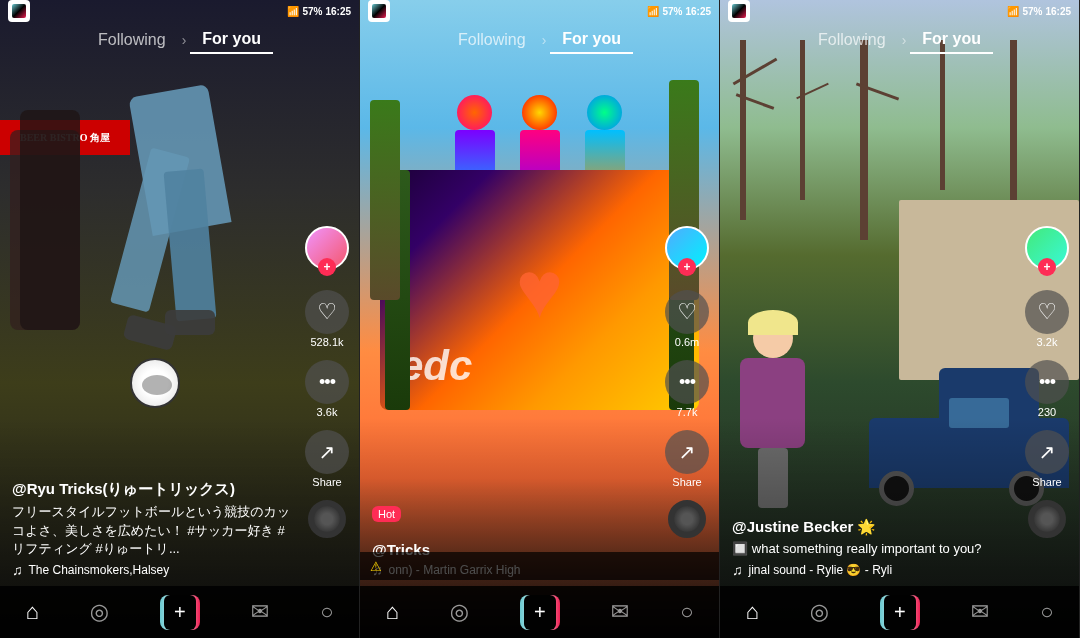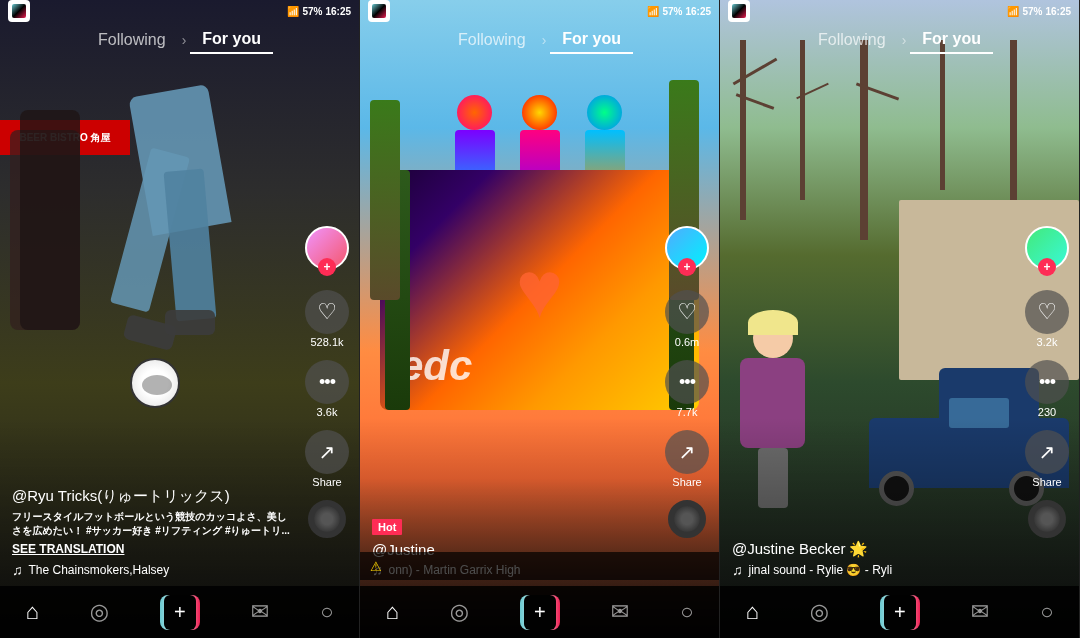--- a/index.html
+++ b/index.html
@@ -210,29 +210,28 @@
     .bottom-content {
       position: absolute;
       bottom: 60px;
       left: 12px;
       right: 62px;
       z-index: 10;
     }
     .username {
       color: #fff;
       font-size: 15px;
-      font-weight: 400;
+      font-weight: 700;
       margin-bottom: 4px;
     }
     .description {
       color: #fff;
-      font-size: 10px;
+      font-size: 13px;
       line-height: 1.4;
       margin-bottom: 4px;
-      font-weight: bold;
     }
     .see-translation {
       color: #fff;
       font-size: 12px;
       font-weight: 600;
       text-decoration: underline;
       margin-bottom: 6px;
       display: block;
     }
     .music-info {
@@ -296,25 +295,25 @@
       color: #fff;
       font-size: 20px;
       font-weight: 300;
     }
 
     
     .hot-badge {
       background: #fe2c55;
       color: #fff;
       font-size: 11px;
-      font-weight: 700;
+      font-weight: 400;
       padding: 2px 6px;
-      border-radius: 1px;
+      border-radius: 6px;
       display: inline-block;
-      margin-bottom: 6px;
+      margin-bottom: 19px;
     }
 
     
     .warning-msg {
       position: absolute;
       bottom: 58px;
       left: 0; right: 0;
       background: rgba(0,0,0,0.7);
       color: rgba(255,255,255,0.85);
       font-size: 11px;
@@ -327,20 +326,21 @@
     .warning-icon {
       color: #ffd700;
       font-size: 13px;
       flex-shrink: 0;
       margin-top: 1px;
     }
 
     
     .bg-panel-1 {
       background: linear-gradient(180deg, #1a1a2e 0%, #2d2d2d 30%, #3d3d1a 60%, #1a1a1a 100%);
+      font-family: Liberation Serif, serif;
     }
     .bg-panel-2 {
       background: linear-gradient(180deg, #87CEEB 0%, #5bb8e8 20%, #ff8c42 55%, #ff6b35 75%, #1a1a1a 100%);
     }
     .bg-panel-3 {
       background: linear-gradient(180deg, #b0c4de 0%, #8fbc8f 20%, #556b2f 40%, #2d4a2d 60%, #1a1a1a 100%);
     }
 
     
     .street-scene {
@@ -473,21 +473,20 @@
       <span class="action-count">Share</span>
     </div>
     <div class="action-btn-group">
       <div class="music-disc"></div>
     </div>
   </div>
 
   <div class="bottom-content">
     <div class="username">@Ryu Tricks(りゅートリックス)</div>
     <div class="description">フリースタイルフットボールという競技のカッコよさ、美しさを広めたい！ #サッカー好き #リフティング #りゅートリ...</div>
-    <span class="see-translation">SEE TRANSLATION</span>
     <div class="music-info">
       <span class="music-note">♫</span>
       <span>The Chainsmokers,Halsey</span>
     </div>
   </div>
 
   <div class="bottom-nav">
     <div class="nav-item">
       <span class="nav-icon">⌂</span>
     </div>
@@ -582,21 +581,21 @@
       </div>
       <span class="action-count">Share</span>
     </div>
     <div class="action-btn-group">
       <div class="music-disc"></div>
     </div>
   </div>
 
   <div class="bottom-content">
     <span class="hot-badge">Hot</span>
-    <div class="username">@Justine</div>
+    <div class="username">@Tricks</div>
     <div class="music-info">
       <span class="music-note">♫</span>
       <span>onn) - Martin Garrix   High</span>
     </div>
   </div>
 
   <div class="warning-msg">
     <span class="warning-icon">⚠</span>
   </div>
 
@@ -701,20 +700,21 @@
       </div>
       <span class="action-count">Share</span>
     </div>
     <div class="action-btn-group">
       <div class="music-disc"></div>
     </div>
   </div>
 
   <div class="bottom-content">
     <div class="username">@Justine Becker 🌟</div>
+    <div class="description">🔲 what something really important to you?</div>
     <div class="music-info">
       <span class="music-note">♫</span>
       <span>jinal sound - Rylie 😎 - Ryli</span>
     </div>
   </div>
 
   <div class="bottom-nav">
     <div class="nav-item">
       <span class="nav-icon">⌂</span>
     </div>

